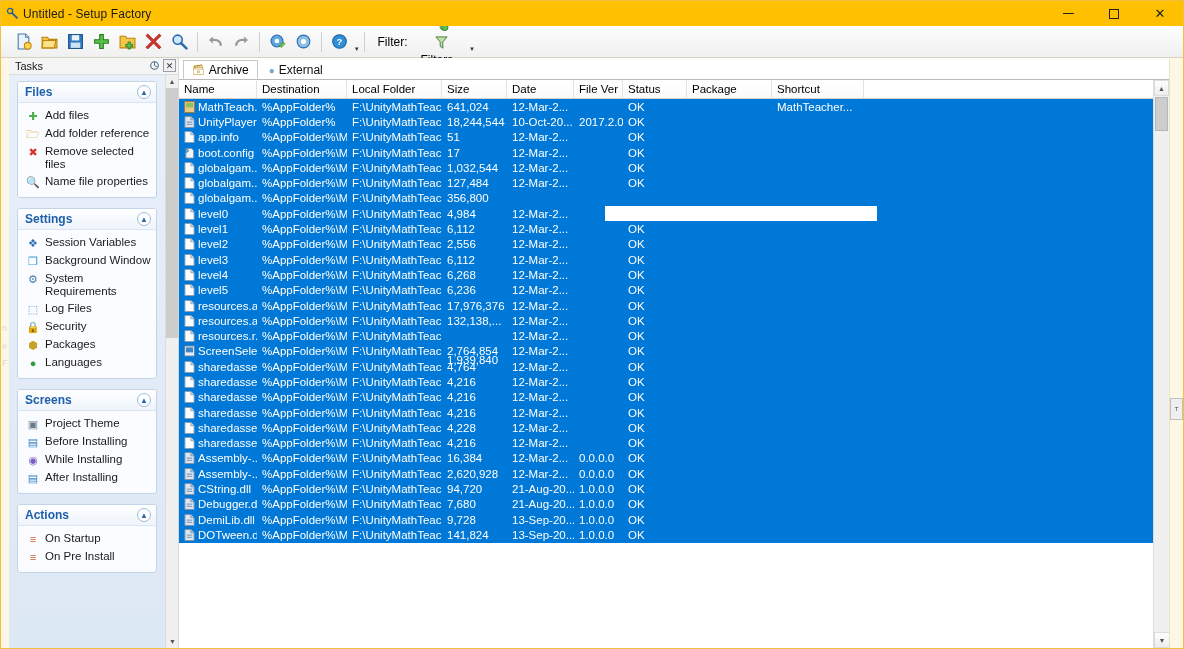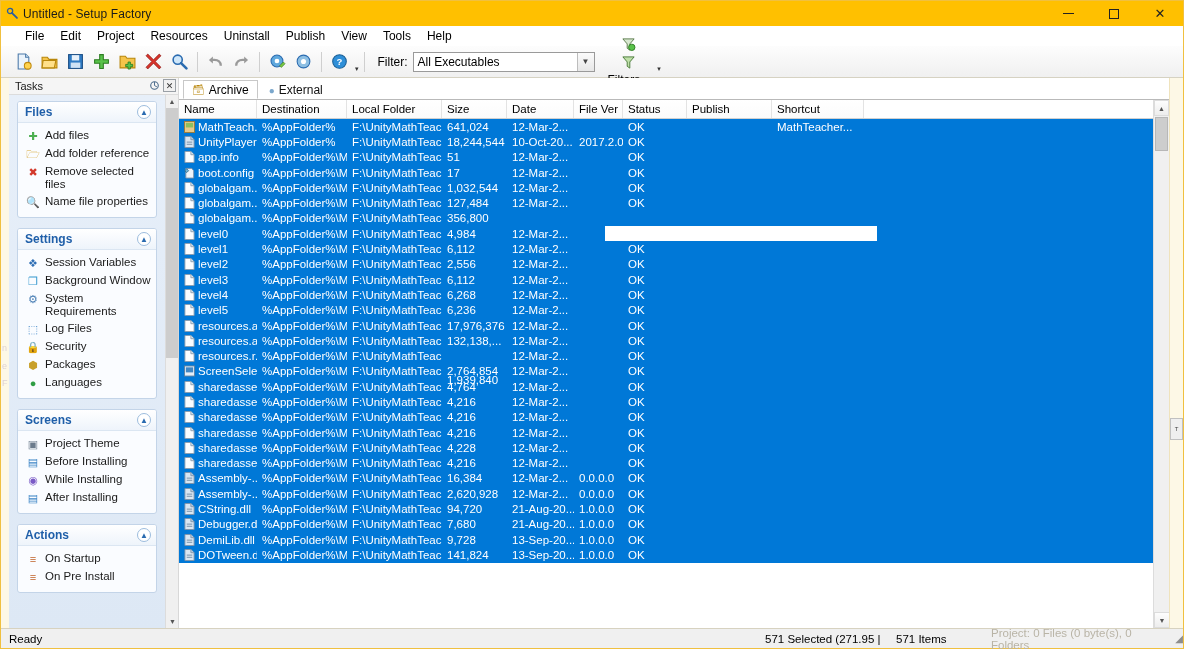--- a/index.html
+++ b/index.html
@@ -179,31 +179,20 @@
         </div>
       <div class="tb-btn">
           <i class="glyph-max"></i>
         </div>
       <div class="tb-btn close">
           <span>✕</span>
         </div>
     </div>
   </div>
 
-  <div class="menubar" id="menubar">
-      <div class="menu-item">File</div>
-      <div class="menu-item">Edit</div>
-      <div class="menu-item">Project</div>
-      <div class="menu-item">Resources</div>
-      <div class="menu-item">Uninstall</div>
-      <div class="menu-item">Publish</div>
-      <div class="menu-item">View</div>
-      <div class="menu-item">Tools</div>
-      <div class="menu-item">Help</div>
-    </div>
 
   <div class="toolbar">
     <div class="tbtn">
       <svg width="17" height="17" viewBox="0 0 16 16">
         <path d="M3 1h7l3 3v11H3z" fill="#eaf3fb" stroke="#4a78a8" stroke-width="1"></path>
         <path d="M10 1v3h3" fill="#cfe2f2" stroke="#4a78a8" stroke-width="1"></path>
         <circle cx="12" cy="12" r="3.2" fill="#ffd34d" stroke="#c08a10"></circle>
       </svg>
     </div>
     <div class="tbtn">
@@ -272,24 +261,20 @@
     <div class="tbtn">
       <svg width="17" height="17" viewBox="0 0 16 16">
         <circle cx="8" cy="8" r="6.4" fill="#2f8fd8" stroke="#1a5f96"></circle>
         <text x="8" y="11.6" font-size="9" fill="#fff" text-anchor="middle" font-family="Liberation Sans, sans-serif" font-weight="bold">?</text>
       </svg>
     </div>
     <span class="tb-dropdown">▾</span>
 
     <div class="tsep"></div>
     <span class="filter-label">Filter:</span>
-    <div class="filter-box">
-      <span>All Executables</span>
-      <span class="filter-arrow">▼</span>
-    </div>
     <div class="filters-btn">
       <svg width="15" height="15" viewBox="0 0 16 16">
         <path d="M2 2h12l-4.6 5.4V14L6.6 12V7.4z" fill="#d8e8d0" stroke="#5a7a4a"></path>
         <circle cx="11.5" cy="11" r="3.4" fill="#59c24a" stroke="#2e7d22"></circle>
       </svg>
       <svg width="15" height="15" viewBox="0 0 16 16">
         <path d="M2 2h12l-4.6 5.4V14L6.6 12V7.4z" fill="#bfe0a8" stroke="#4a7a3a"></path>
       </svg>
       <span>Filters...</span>
     </div>
@@ -442,21 +427,21 @@
       <div class="grid-wrap">
         <div class="grid">
           <div class="ghdr" id="ghdr">
               <div class="hc" style="width: 78px; flex: 0 0 78px;">Name</div>
               <div class="hc" style="width: 90px; flex: 0 0 90px;">Destination</div>
               <div class="hc" style="width: 95px; flex: 0 0 95px;">Local Folder</div>
               <div class="hc" style="width: 65px; flex: 0 0 65px;">Size</div>
               <div class="hc" style="width: 67px; flex: 0 0 67px;">Date</div>
               <div class="hc" style="width: 49px; flex: 0 0 49px;">File Ver</div>
               <div class="hc" style="width: 64px; flex: 0 0 64px;">Status</div>
-              <div class="hc" style="width: 85px; flex: 0 0 85px;">Publish</div>
+              <div class="hc" style="width: 85px; flex: 0 0 85px;">Package</div>
               <div class="hc" style="width: 92px; flex: 0 0 92px;">Shortcut</div>
             </div>
           <div class="rows" id="grows">
 
           <div class="row">
                 <div class="c" style="width: 78px; flex: 0 0 78px;">
                   <span style="display: flex;">
                     <svg class="fico" viewBox="0 0 12 13">
                       <rect x="0.5" y="0.5" width="11" height="12" fill="#e8c98a" stroke="#9a7a3a"></rect>
                       <rect x="2" y="2" width="8" height="5" fill="#8fbf5f"></rect>
@@ -1028,26 +1013,13 @@
           <div class="gv-arrow bot">▼</div>
         </div>
       </div>
     </div>
 
     <div class="right-rail">
       <div class="rail-tab">T</div>
     </div>
   </div>
 
-  <div class="statusbar">
-    <span class="sb-left">Ready</span>
-    <div class="sb-seg" style="left:764px">
-      <span>571 Selected (271.95 |</span>
-    </div>
-    <div class="sb-seg" style="left:895px">
-      <span>571 Items</span>
-    </div>
-    <div class="sb-seg sb-ghost" style="left:990px">
-      <span>Project: 0 Files (0 byte(s), 0 Folders</span>
-      <span class="sb-icon">◢</span>
-    </div>
-  </div>
 </div>
 
 </body></html>

